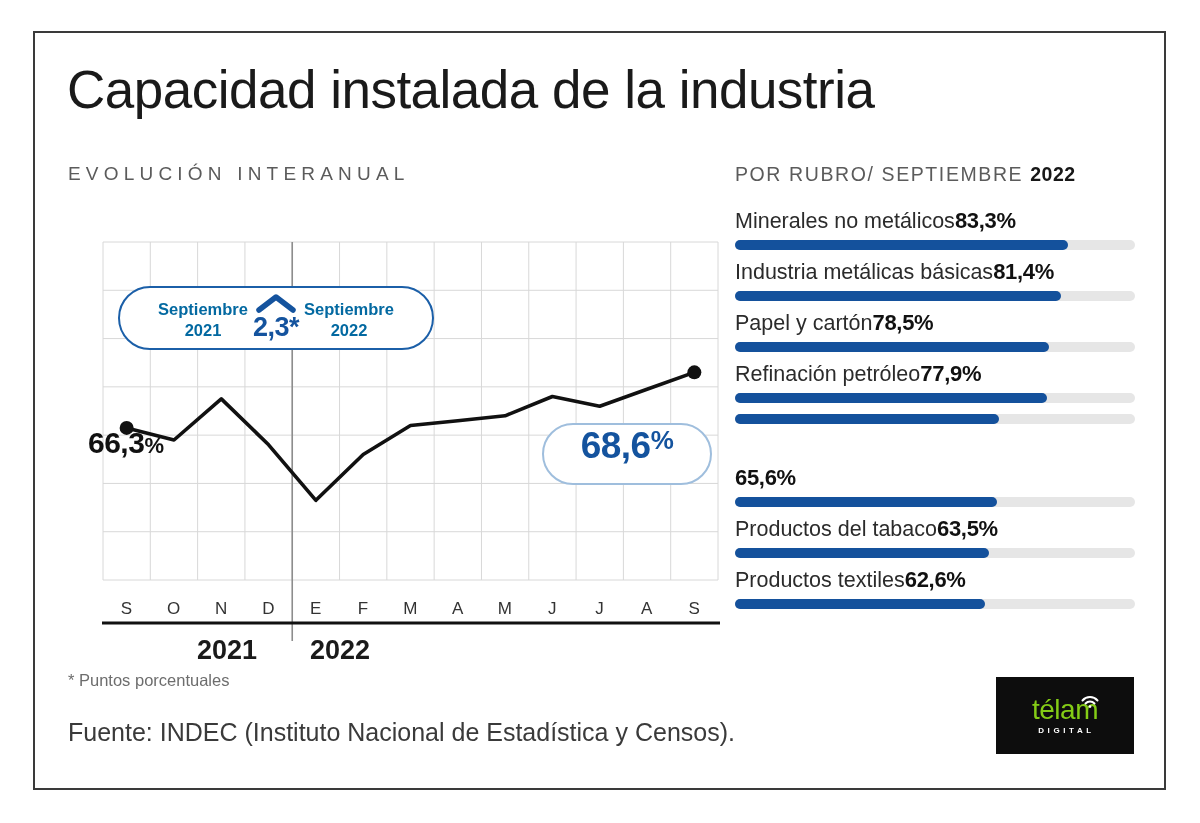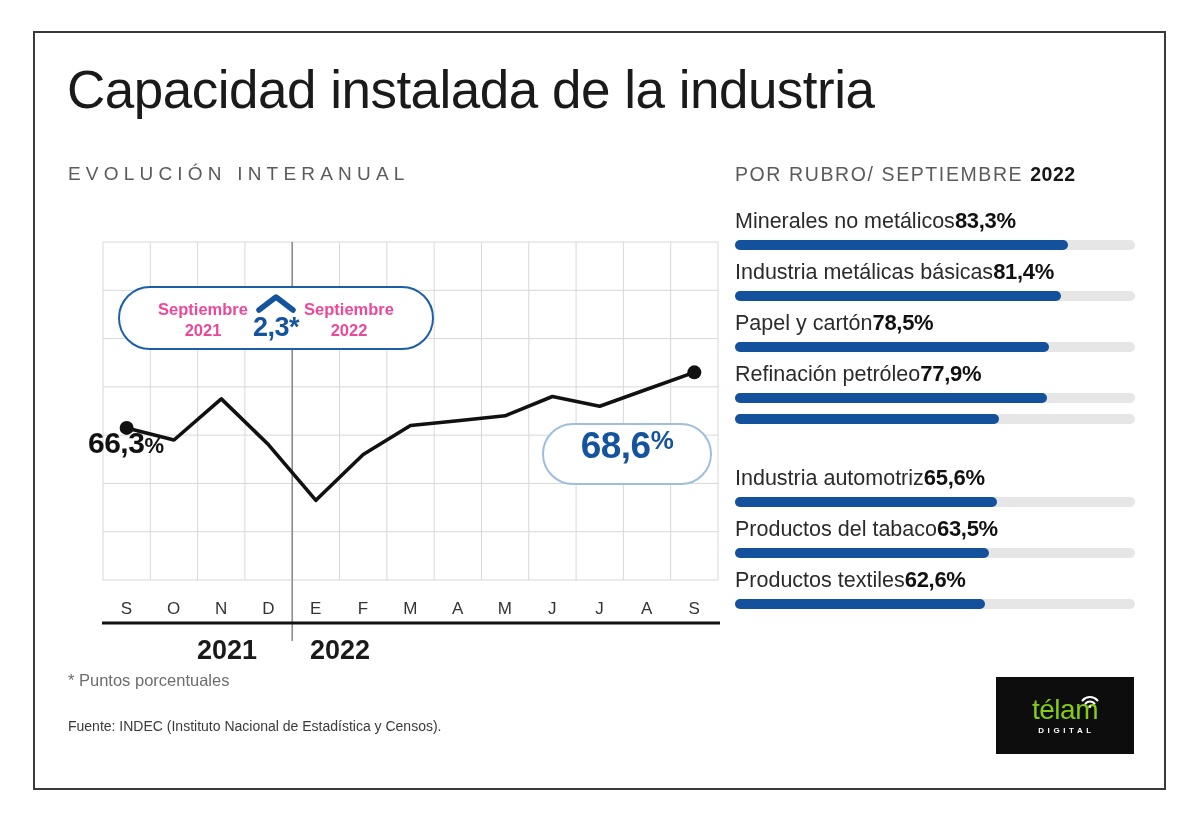--- a/index.html
+++ b/index.html
@@ -87,21 +87,21 @@
     border-radius: 34px;
     background: #ffffff;
     box-sizing: border-box;
   }
   #pill-compare .side {
     position: absolute;
     top: 11px;
     text-align: center;
     font-size: 16.5px;
     font-weight: 700;
-    color: #ec4899;
+    color: #0369a1;
     line-height: 1.25;
   }
   #pill-compare .side .yr { font-size: 16.5px; font-weight: 700; display: block; }
   #pill-compare .left-side  { left: 14px;  width: 138px; }
   #pill-compare .right-side { right: 14px; width: 138px; }
   #pill-compare .center {
     position: absolute;
     left: 50%;
     transform: translateX(-50%);
     top: 6px;
@@ -173,21 +173,21 @@
     left: 33px;
     top: 638px;
     font-size: 16.5px;
     color: #6d6d6d;
     font-weight: 300;
   }
   #source {
     position: absolute;
     left: 33px;
     top: 685px;
-    font-size: 14px;
+    font-size: 25px;
     color: #3a3a3a;
     font-weight: 300;
   }
 
   
   #bars {
     position: absolute;
     left: 700px;
     top: 175px;
     width: 404px;
@@ -400,21 +400,20 @@
           <div class="bar-fill" style="width: 77.9%; background: rgb(20, 81, 156);"></div>
         </div>
       </div>
       <div class="bar-row">
         <div class="bar-track">
           <div class="bar-fill" style="width: 65.9%; background: rgb(20, 81, 156);"></div>
         </div>
       </div>
       <div class="bar-row">
         <div class="bar-head">
-          <span class="bar-label">Industria automotriz</span>
           <span class="bar-value">65,6%</span>
         </div>
         <div class="bar-track">
           <div class="bar-fill" style="width: 65.6%; background: rgb(20, 81, 156);"></div>
         </div>
       </div>
       <div class="bar-row">
         <div class="bar-head">
           <span class="bar-label">Productos del tabaco</span>
           <span class="bar-value">63,5%</span>

